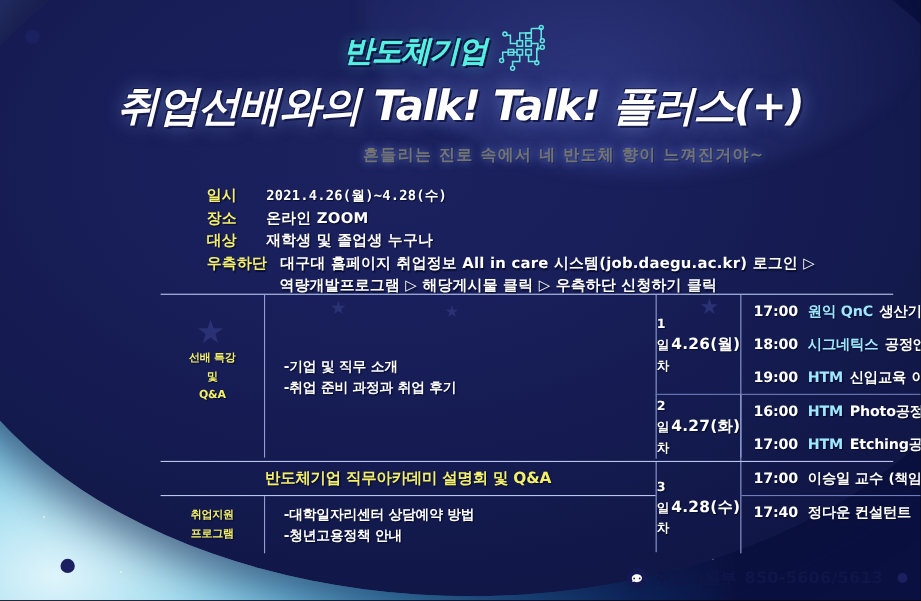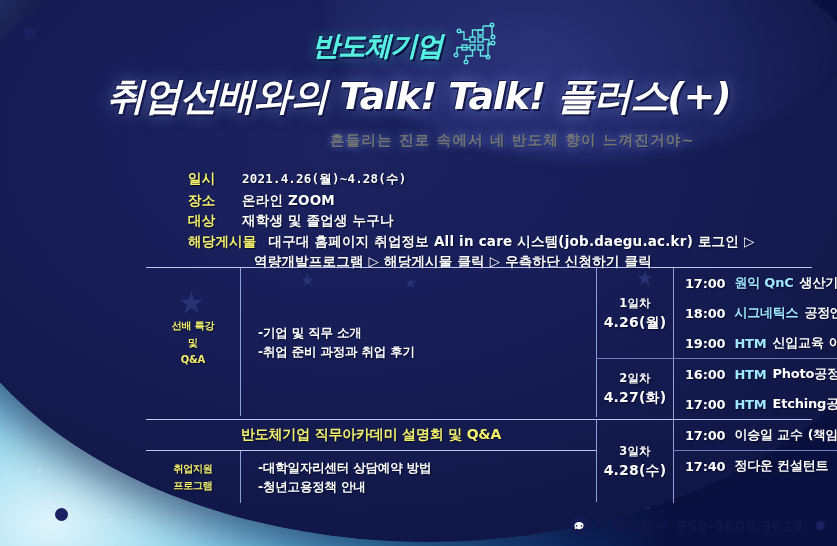--- a/index.html
+++ b/index.html
@@ -204,21 +204,20 @@
     color: #ffffff;
     font-size: 12.5px;
     line-height: 19px;
     letter-spacing: -0.2px;
     text-shadow: 1px 1px 1px rgba(6,10,40,0.9);
   }
   .c-day {
     width: 76px;
     flex: 0 0 76px;
     display: flex;
-    flex-direction: column;
     align-items: center;
     justify-content: center;
     color: #ffffff;
     font-size: 14px;
     line-height: 19px;
     letter-spacing: 0.2px;
     text-shadow: 1px 1px 1px rgba(6,10,40,0.9);
   }
   .c-day .dnum { font-size: 11.5px; }
   .c-sessions {
@@ -400,21 +399,21 @@
     </div>
     <div class="info-row">
       <span class="info-label w1">장소</span>
       <span class="info-val">온라인 ZOOM</span>
     </div>
     <div class="info-row">
       <span class="info-label w1">대상</span>
       <span class="info-val">재학생 및 졸업생 누구나</span>
     </div>
     <div class="info-row">
-      <span class="info-label" style="margin-right:12px;">해당게시물</span>
+      <span class="info-label" style="margin-right:12px;">우측하단</span>
       <span class="info-val">대구대 홈페이지 취업정보 All in care 시스템(job.daegu.ac.kr) 로그인 ▷</span>
     </div>
     <div class="info-row info-row2">
       <span>역량개발프로그램 ▷ 해당게시물 클릭 ▷ 우측하단 신청하기 클릭</span>
     </div>
   </div>
 
   <div class="schedule">
 
     <div class="srow">

